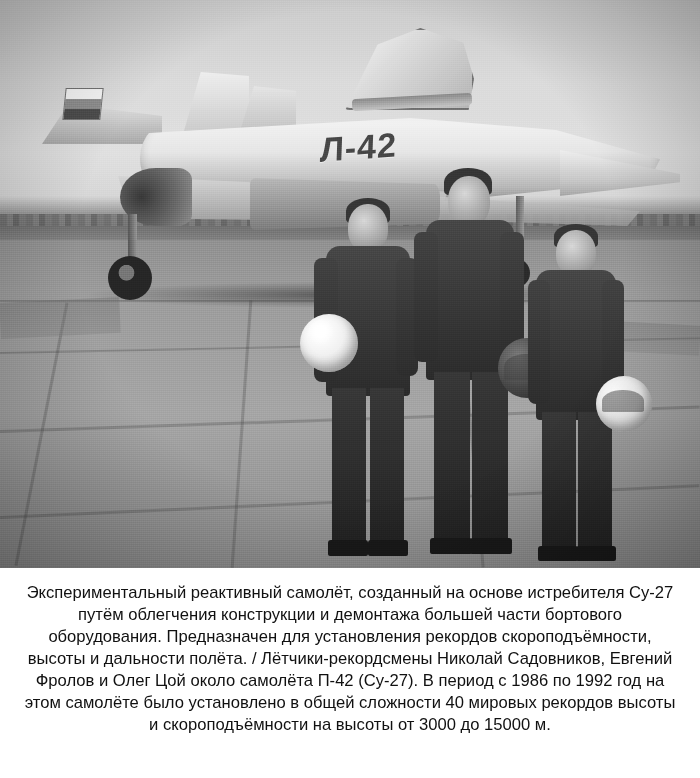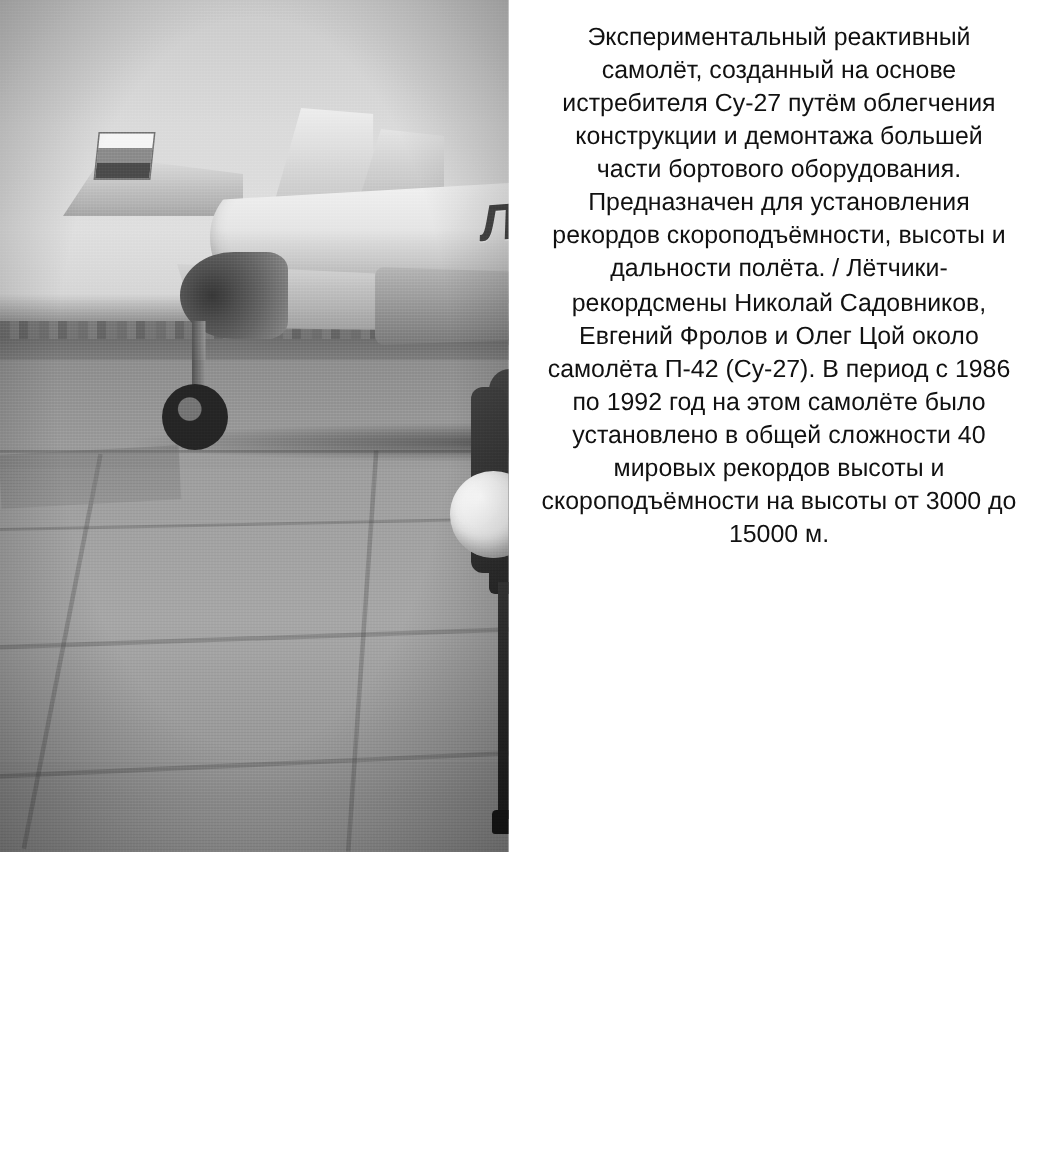--- a/index.html
+++ b/index.html
@@ -12,20 +12,21 @@
     height: 778px;
     font-family: "Liberation Sans", sans-serif;
     overflow: hidden;
   }
   .page {
     position: relative;
     width: 700px;
     height: 778px;
     background: #ffffff;
     display: flex;
+    flex-direction: column;
   }
 
   
   .photo {
     position: relative;
     width: 700px;
     height: 568px;
     overflow: hidden;
     background: #9a9a96;
     filter: grayscale(100%) contrast(104%);

